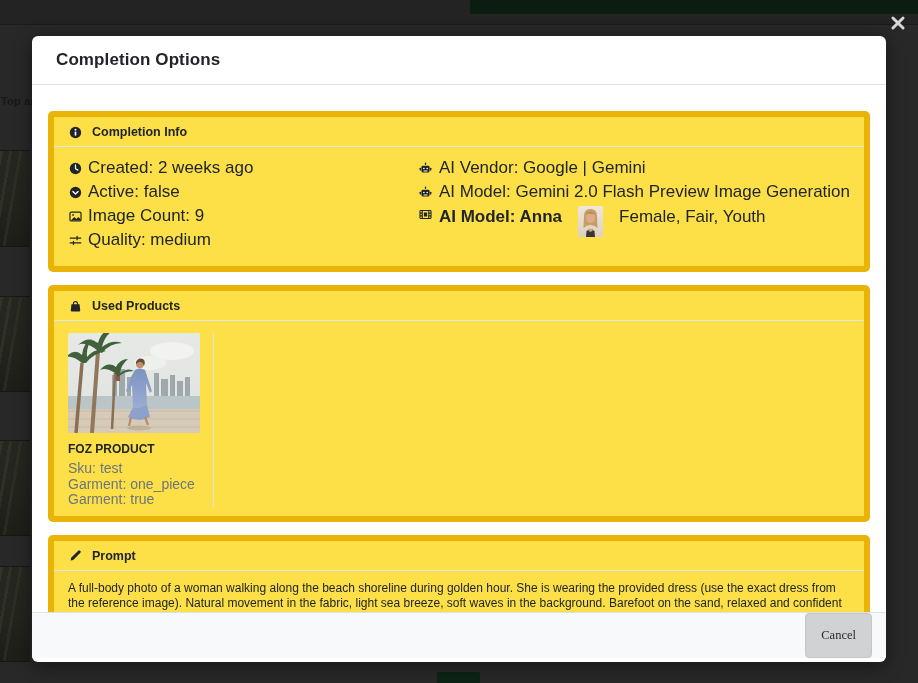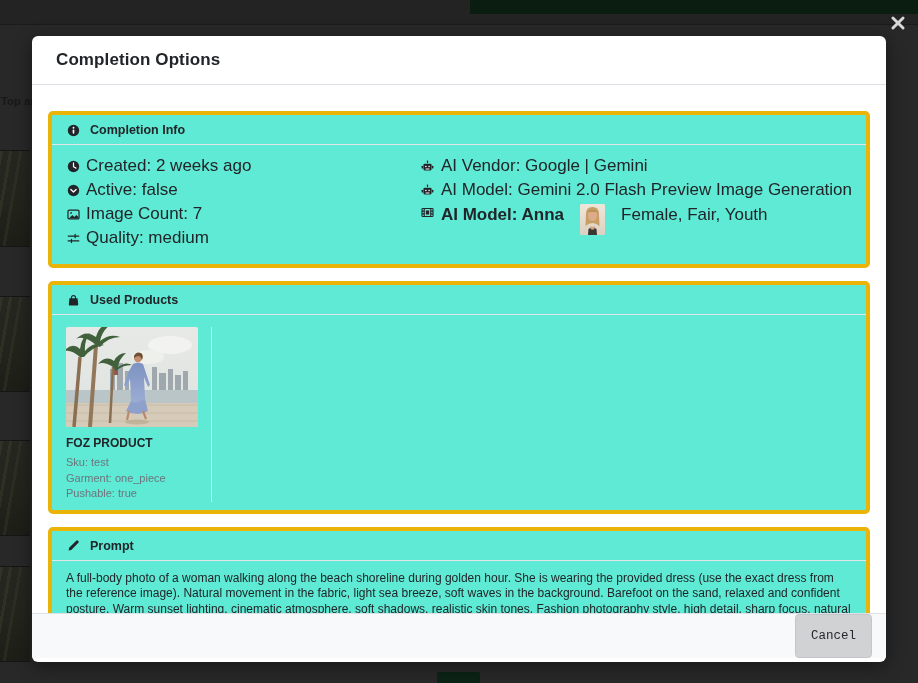--- a/index.html
+++ b/index.html
@@ -17,24 +17,24 @@
   .bg-green-btn { position:absolute; left:437px; top:672px; width:43px; height:11px; background:#0c2315; border-radius:2px 2px 0 0; }
   .close-x { position:absolute; left:889px; top:14px; width:18px; height:18px; color:#d8d8d8; cursor:pointer; }
   .close-x svg { width:100%; height:100%; }
 
   
   .modal { position:absolute; left:32px; top:36px; width:854px; height:626px; background:#ffffff; border-radius:6px; display:flex; flex-direction:column; padding-bottom:4px; box-shadow:0 4px 18px rgba(0,0,0,.45); }
   .modal-header { flex:0 0 49px; padding:0 24px; display:flex; align-items:center; border-bottom:1px solid #dee2e6; }
   .modal-title { font-size:17px; font-weight:700; color:#212529; letter-spacing:.1px; }
   .modal-body { flex:1 1 auto; padding:26px 16px 0 16px; overflow:hidden; }
   .modal-footer { flex:0 0 41px; background:#f8f9fa; border-top:1px solid #dee2e6; display:flex; align-items:center; justify-content:flex-end; padding:0 14px; border-radius:0 0 2px 2px; }
-  .btn-cancel { background:#d0d2d4; color:#25292d; border:1px solid #c4c6c9; border-radius:4px; font-family:Liberation Mono, monospace; font-size:12.5px; padding:14px 15px; cursor:pointer; }
-
-  
-  .card { border:4px solid #eab308; border-radius:5px; margin-bottom:13px; background:#5eead4; }
+  .btn-cancel { background:#d0d2d4; color:#25292d; border:1px solid #c4c6c9; border-radius:4px; font-family:Liberation Serif, serif; font-size:12.5px; padding:14px 15px; cursor:pointer; }
+
+  
+  .card { border:6px solid #eab308; border-radius:5px; margin-bottom:13px; background:#fde047; }
   .card-header { display:flex; align-items:center; gap:10px; padding:8px 14px 7px 14px; border-bottom:1px solid #e4e7ea; }
   .card-header .title { font-size:12.5px; font-weight:700; color:#212529; }
   .card-body { padding:11px 14px 12px 14px; }
 
   .ic { display:inline-flex; width:14px; height:14px; flex:0 0 14px; align-items:center; justify-content:center; color:#212529; }
   .ic svg { width:13px; height:13px; display:block; }
 
   .info-grid { display:flex; }
   .info-col { flex:1 1 50%; }
   .info-row { display:flex; align-items:center; gap:6px; margin-bottom:4px; min-height:13px; }
@@ -42,21 +42,21 @@
   .info-row.tall { align-items:flex-start; }
   .avatar { width:25px; height:31px; margin:0 10px 0 10px; border-radius:2px; overflow:hidden; flex:0 0 25px; }
   .avatar svg { display:block; width:100%; height:100%; }
 
   
   .products-body { display:flex; min-height:186px; padding:12px 14px 8px 14px; }
   .product-col { width:146px; flex:0 0 146px; border-right:1px solid #dee2e6; }
   .product-img { width:132px; height:100px; border-radius:2px; overflow:hidden; display:block; }
   .product-img svg { display:block; width:100%; height:100%; }
   .product-name { font-size:12px; font-weight:700; color:#212529; margin-top:9px; margin-bottom:5px; }
-  .product-meta { font-size:11px; color:#6c757d; line-height:15.5px; }
+  .product-meta { font-size:14px; color:#6c757d; line-height:15.5px; }
 
   
   .prompt-text { font-size:12px; color:#212529; line-height:15.5px; padding:10px 14px 14px 14px; }
 </style>
 </head>
 <body>
 
 <div class="bg-topbar"></div>
 <div class="bg-green-strip"></div>
 <div class="bg-partial-text">Top an</div>
@@ -113,21 +113,21 @@
               <span class="txt">Active: false</span>
             </div>
             <div class="info-row">
               <span class="ic">
                 <svg viewBox="0 0 16 16">
                     <rect x="1.2" y="2.5" width="13.6" height="11" rx="1.6" fill="none" stroke="#212529" stroke-width="1.5"></rect>
                     <circle cx="5" cy="6" r="1.1" fill="#212529"></circle>
                     <path d="M2.5 12.5 L6.5 8.5 L9 11 L11.5 8.5 L14 11 V12.5 Z" fill="#212529"></path>
                   </svg>
               </span>
-              <span class="txt">Image Count: 7</span>
+              <span class="txt">Image Count: 9</span>
             </div>
             <div class="info-row">
               <span class="ic">
                 <svg viewBox="0 0 16 16" stroke="#212529" stroke-width="1.5" stroke-linecap="round">
                     <path d="M1.5 5 H14.5 M1.5 11 H14.5"></path>
                     <path d="M10 3 v4 M5.5 9 v4"></path>
                   </svg>
               </span>
               <span class="txt">Quality: medium</span>
             </div>
@@ -256,21 +256,21 @@
                 <path d="M67 37 Q72 34 77 37 L80 46 L84 58 L82 60 L78 50 L79 72 Q74 78 65 74 L64 52 L60 60 L58 58 L63 44 Z" fill="url(#dress)"></path>
                 <path d="M65 74 Q70 77 79 72 L82 84 Q72 90 60 84 Z" fill="#8ea1cc"></path>
                 <path d="M63 84 L61 93 M77 84 L80 92" stroke="#b98a6d" stroke-width="2.2"></path>
                 <ellipse cx="71" cy="95" rx="12" ry="2.5" fill="#b8a98e" opacity=".7"></ellipse>
               </g>
             </svg>
           </span>
           <div class="product-name">FOZ PRODUCT</div>
           <div class="product-meta">Sku: test</div>
           <div class="product-meta">Garment: one_piece</div>
-          <div class="product-meta">Pushable: true</div>
+          <div class="product-meta">Garment: true</div>
         </div>
       </div>
     </div>
 
     <div class="card" style="margin-bottom:0;">
       <div class="card-header">
         <span class="ic">
           <svg viewBox="0 0 16 16">
               <path d="M2 14 L2.6 10.8 L11.4 2 Q12.4 1 13.4 2 L14 2.6 Q15 3.6 14 4.6 L5.2 13.4 Z" fill="#212529"></path>
             </svg>

